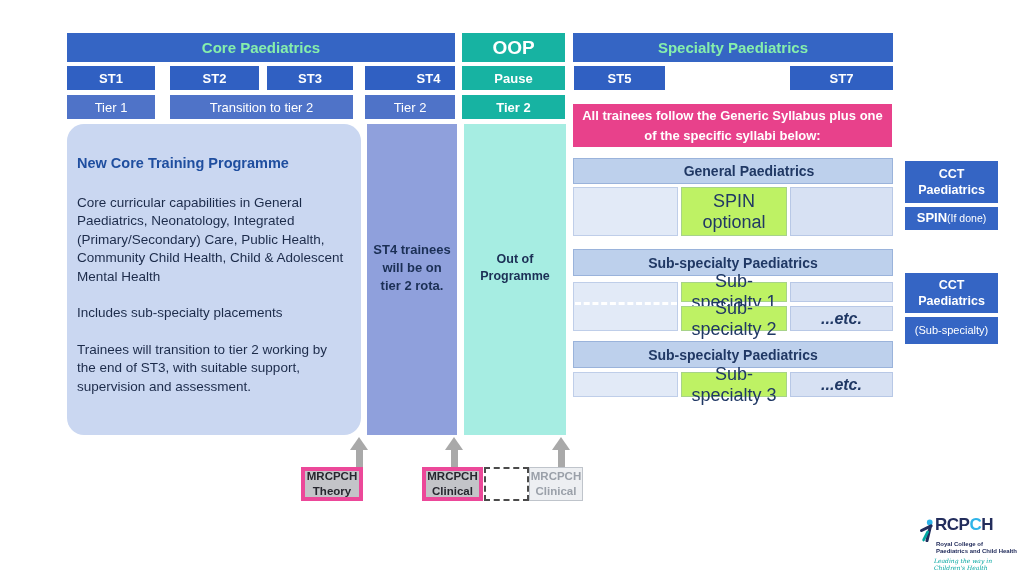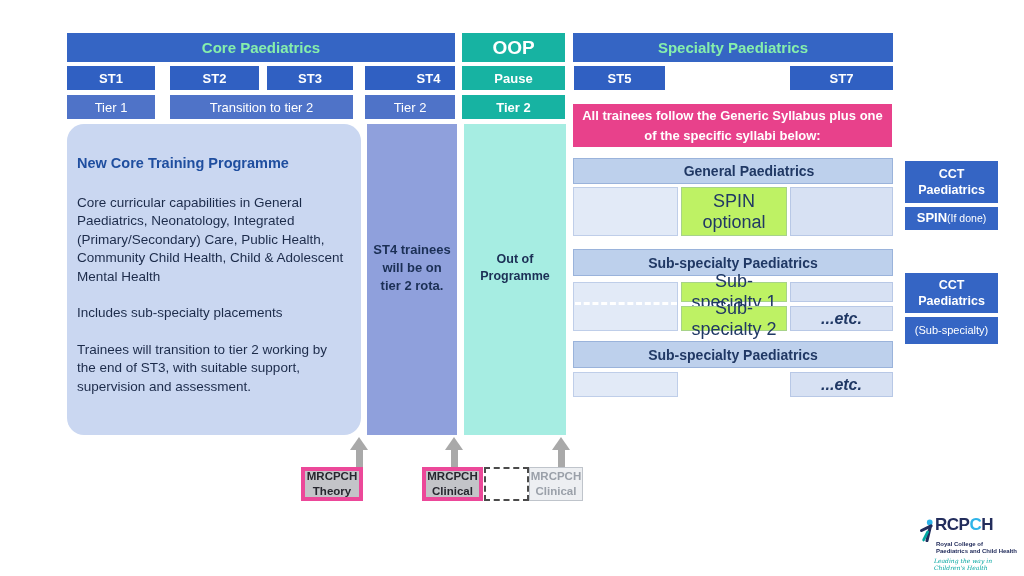--- a/index.html
+++ b/index.html
@@ -82,20 +82,21 @@
   <div class="abs ctr band" style="left:573px;top:249px;width:320px;height:27px;">Sub-specialty Paediatrics</div>
   <div class="abs cell-l" style="left:573px;top:282px;width:105px;height:49px;"></div>
   <div class="abs ctr cell-m" style="left:681px;top:282px;width:106px;height:20px;">Sub-specialty 1</div>
   <div class="abs cell-r" style="left:790px;top:282px;width:103px;height:20px;"></div>
   <div class="abs dash-white" style="left:575px;top:302px;width:102px;"></div>
   <div class="abs ctr cell-m" style="left:681px;top:306px;width:106px;height:25px;">Sub-specialty 2</div>
   <div class="abs ctr cell-r etc" style="left:790px;top:306px;width:103px;height:25px;">...etc.</div>
 
   <div class="abs ctr band" style="left:573px;top:341px;width:320px;height:27px;">Sub-specialty Paediatrics</div>
   <div class="abs cell-l" style="left:573px;top:372px;width:105px;height:25px;"></div>
+  <div class="abs ctr cell-m" style="left:681px;top:372px;width:106px;height:25px;">Sub-specialty 3</div>
   <div class="abs ctr cell-r etc" style="left:790px;top:372px;width:103px;height:25px;">...etc.</div>
 
   <div class="abs ctr cctbox" style="left:905px;top:161px;width:93px;height:42px;padding:0 9px;">CCT Paediatrics</div>
   <div class="abs ctr cctbox" style="left:905px;top:207px;width:93px;height:23px;">
     <span style="font-size:13px;">SPIN </span>
     <span style="font-size:10.5px;font-weight:normal;">(If done)</span>
   </div>
   <div class="abs ctr cctbox" style="left:905px;top:273px;width:93px;height:40px;padding:0 9px;">CCT Paediatrics</div>
   <div class="abs ctr cctbox" style="left:905px;top:317px;width:93px;height:27px;font-size:11px;font-weight:normal;">(Sub-specialty)</div>
 

